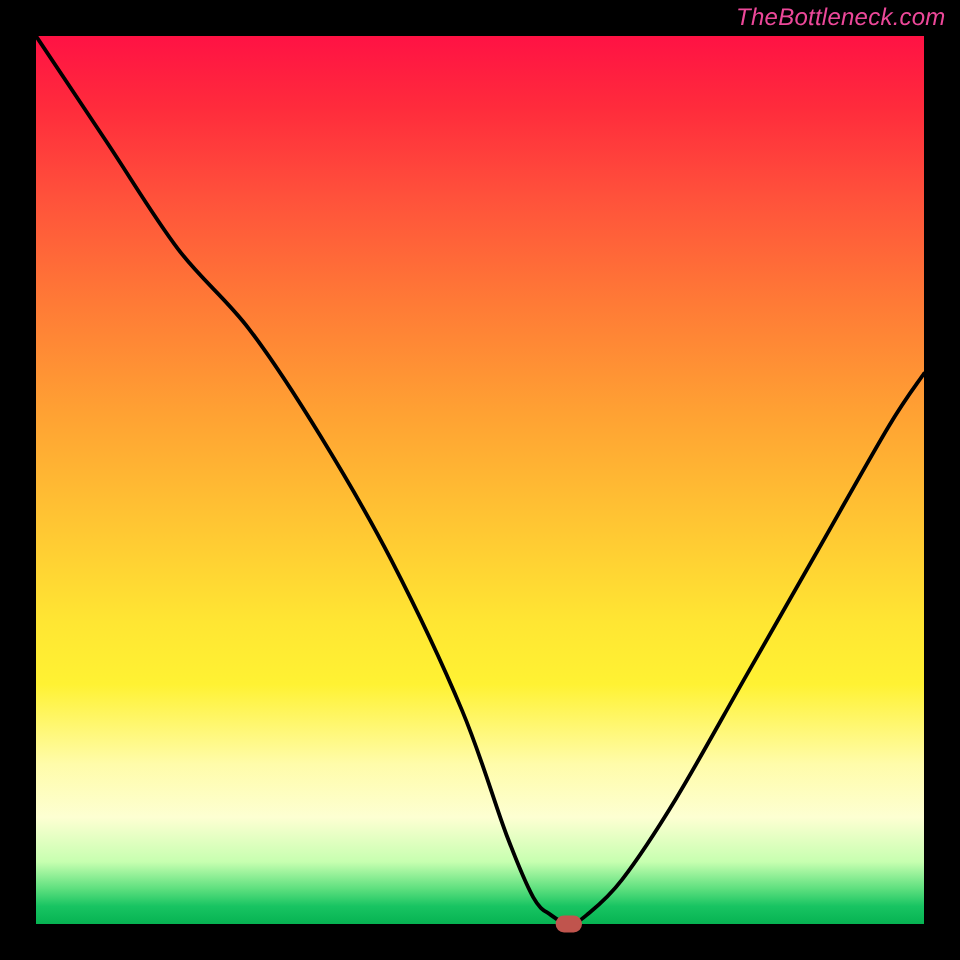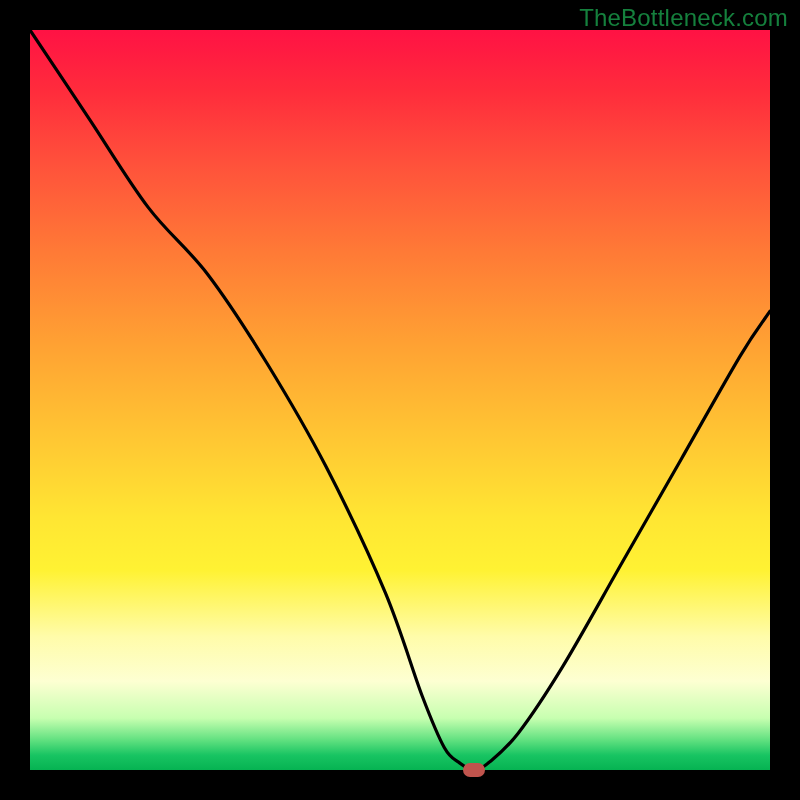--- a/index.html
+++ b/index.html
@@ -14,25 +14,26 @@
   .frame {
     position: relative;
     width: 800px;
     height: 800px;
     background: #000;
   }
   .watermark {
     position: absolute;
     top: 4px;
     right: 12px;
-    color: #15803d;
-    font-size: 24px;
+    color: #ec4899;
+    font-size: 20px;
     font-weight: 500;
     letter-spacing: 0.2px;
     z-index: 5;
+    font-style: italic;
   }
   .plot {
     position: absolute;
     
     left: 30px;
     top: 30px;
     width: 740px;
     height: 740px;
     
     background: linear-gradient(to bottom,

